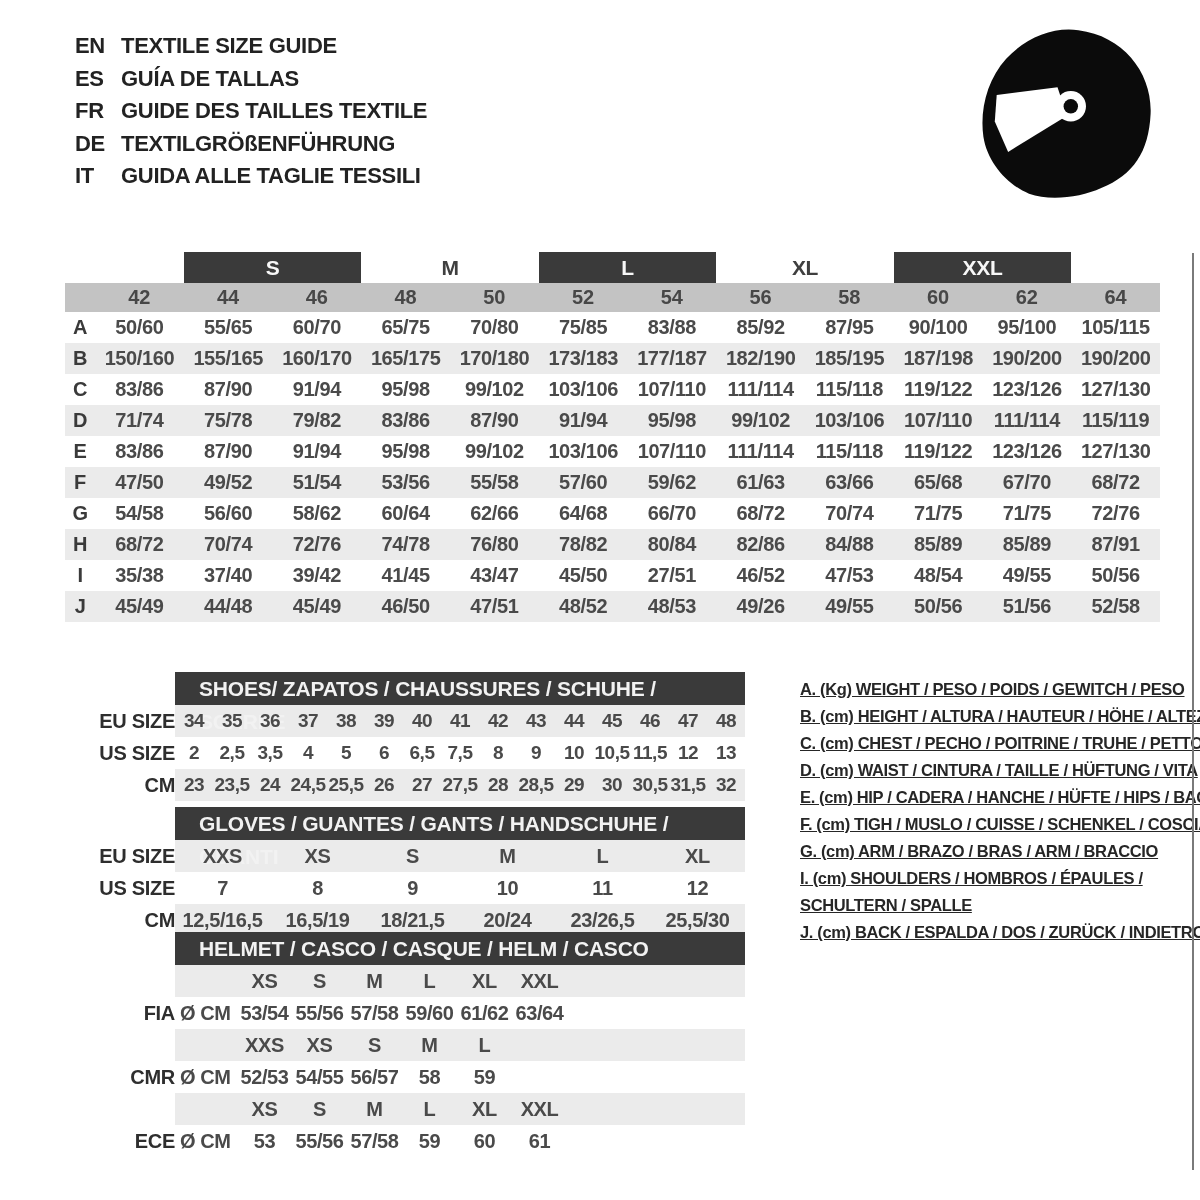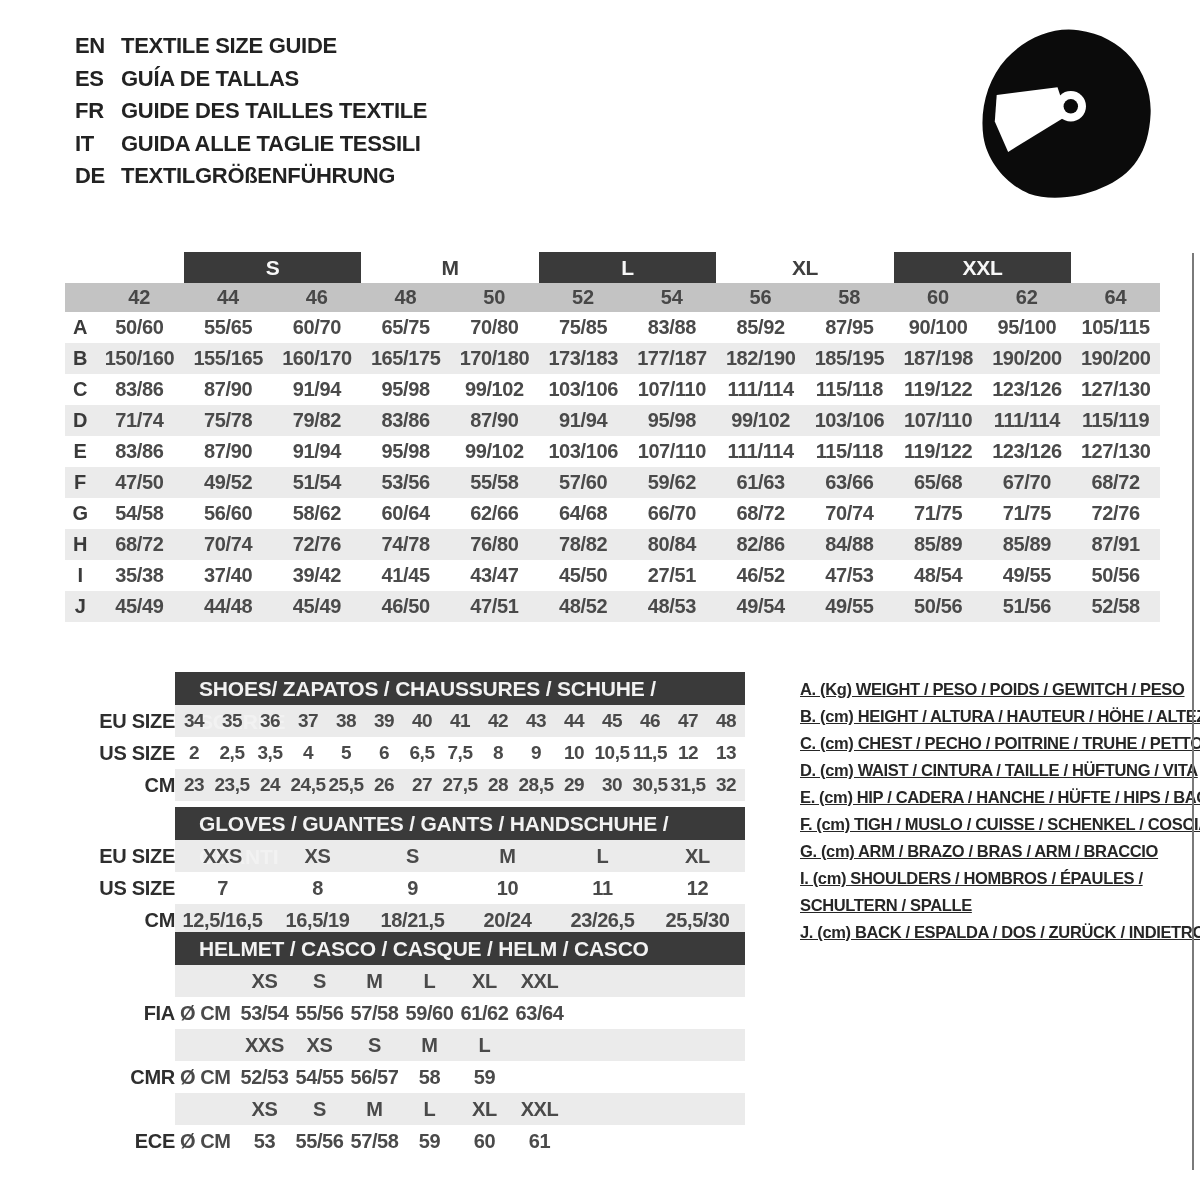--- a/index.html
+++ b/index.html
@@ -60,26 +60,26 @@
       </div>
       <div class="lang-row">
         <span class="lang-code">ES</span>
         <span class="lang-label">GUÍA DE TALLAS</span>
       </div>
       <div class="lang-row">
         <span class="lang-code">FR</span>
         <span class="lang-label">GUIDE DES TAILLES TEXTILE</span>
       </div>
       <div class="lang-row">
+        <span class="lang-code">DE</span>
+        <span class="lang-label">TEXTILGRÖßENFÜHRUNG</span>
+      </div>
+      <div class="lang-row">
         <span class="lang-code">IT</span>
         <span class="lang-label">GUIDA ALLE TAGLIE TESSILI</span>
-      </div>
-      <div class="lang-row">
-        <span class="lang-code">DE</span>
-        <span class="lang-label">TEXTILGRÖßENFÜHRUNG</span>
       </div>
     </div>
 
   <svg class="helmet-svg" width="190" height="172" viewBox="0 0 100 90">
     <path fill="#0b0b0b" d="M56 2 C80 5 95 25 94 46 C93 66 85 78 68 85 C57 90 41 92 30 88 C18 83 8 71 6 58 C4 44 8 28 18 17 C28 6 43 0 56 2 Z"></path>
     <polygon fill="#ffffff" points="13,36 45,32 50,47 19,66 12,50"></polygon>
     <circle cx="52" cy="42" r="8" fill="#ffffff"></circle>
     <circle cx="52" cy="42" r="3.8" fill="#0b0b0b"></circle>
   </svg>
 
@@ -245,21 +245,21 @@
       </div>
       <div class="mrow trow stripe">
         <div class="rlabel">J</div>
         <div class="cell">45/49</div>
         <div class="cell">44/48</div>
         <div class="cell">45/49</div>
         <div class="cell">46/50</div>
         <div class="cell">47/51</div>
         <div class="cell">48/52</div>
         <div class="cell">48/53</div>
-        <div class="cell">49/54</div>
+        <div class="cell">49/26</div>
         <div class="cell">49/55</div>
         <div class="cell">50/56</div>
         <div class="cell">51/56</div>
         <div class="cell">52/58</div>
       </div>
     </div>
 
   <div class="ltable shoes" id="shoestbl">
     <div class="ttitle">SHOES/ ZAPATOS / CHAUSSURES / SCHUHE / SCARPE</div>
   <div class="srow striped">

